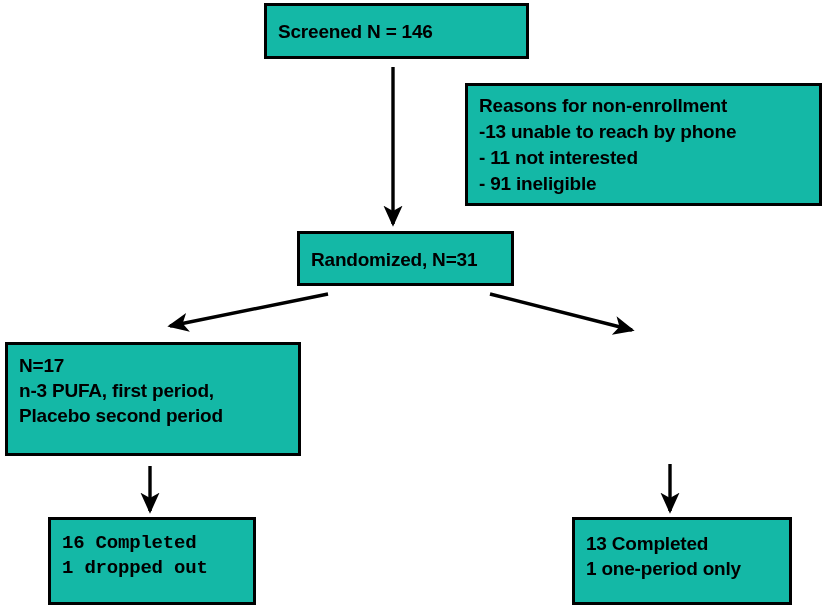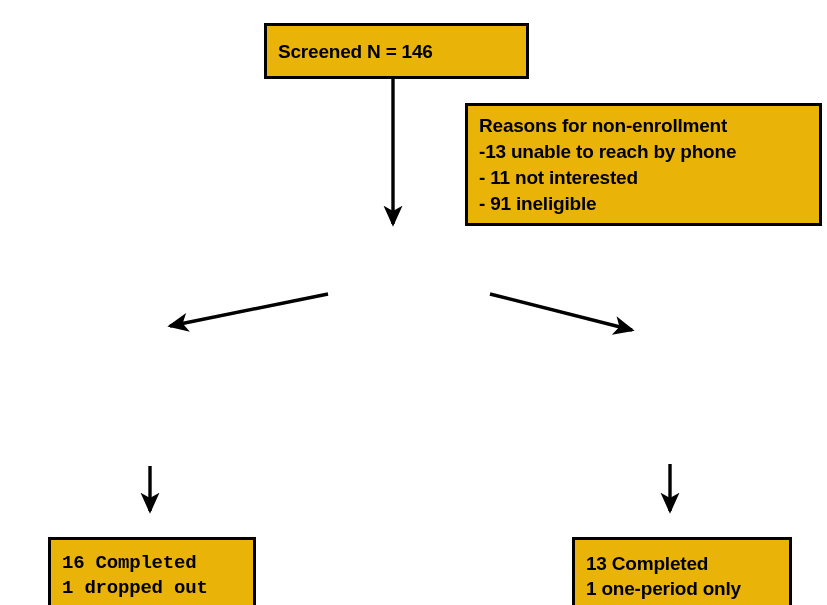--- a/index.html
+++ b/index.html
@@ -14,23 +14,22 @@
   #diagram-root {
     position: relative;
     width: 827px;
     height: 605px;
     background: #ffffff;
     overflow: hidden;
   }
   .node-box {
     position: absolute;
     box-sizing: border-box;
-    background: #eab308;
+    background: #14b8a6;
     border: 3px solid #000000;
-    margin-top: 20px;
   }
   .node-text {
     position: absolute;
     left: 11px;
     top: 8px;
     right: 6px;
     font-weight: bold;
     font-size: 19px;
     line-height: 25px;
     color: #000000;
@@ -88,21 +87,29 @@
     <div class="node-text">Screened  N = 146</div>
   </div>
 
   <div class="node-box" id="box-reasons">
     <div class="node-text">Reasons for non-enrollment
  -13 unable to reach by phone
 - 11 not interested
 - 91 ineligible</div>
   </div>
 
+  <div class="node-box" id="box-randomized">
+    <div class="node-text">Randomized, N=31</div>
+  </div>
 
+  <div class="node-box" id="box-arm-left">
+    <div class="node-text">N=17
+n-3 PUFA, first period,
+Placebo second period</div>
+  </div>
 
 
   <div class="node-box" id="box-outcome-left">
     <div class="node-text">16 Completed
 1 dropped out</div>
   </div>
 
   <div class="node-box" id="box-outcome-right">
     <div class="node-text">13 Completed
 1 one-period only</div>

